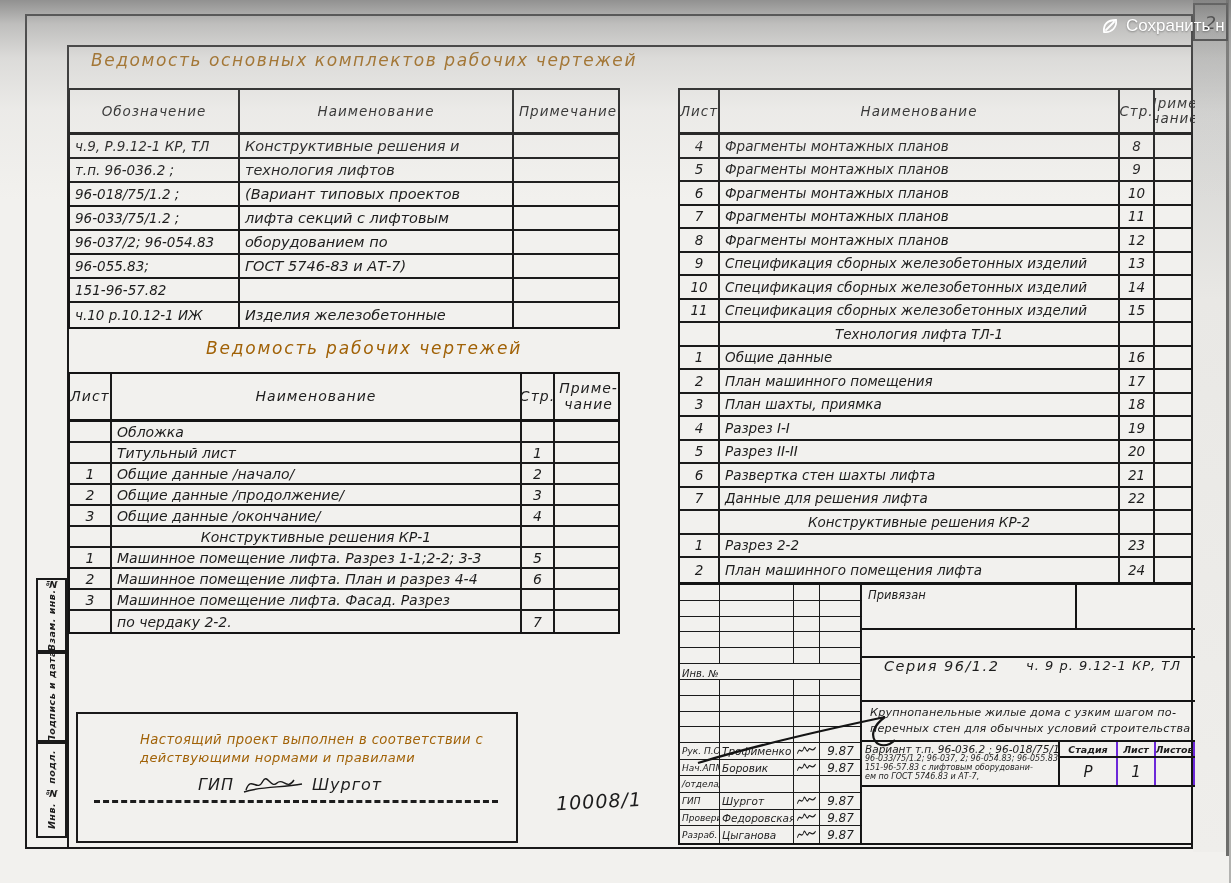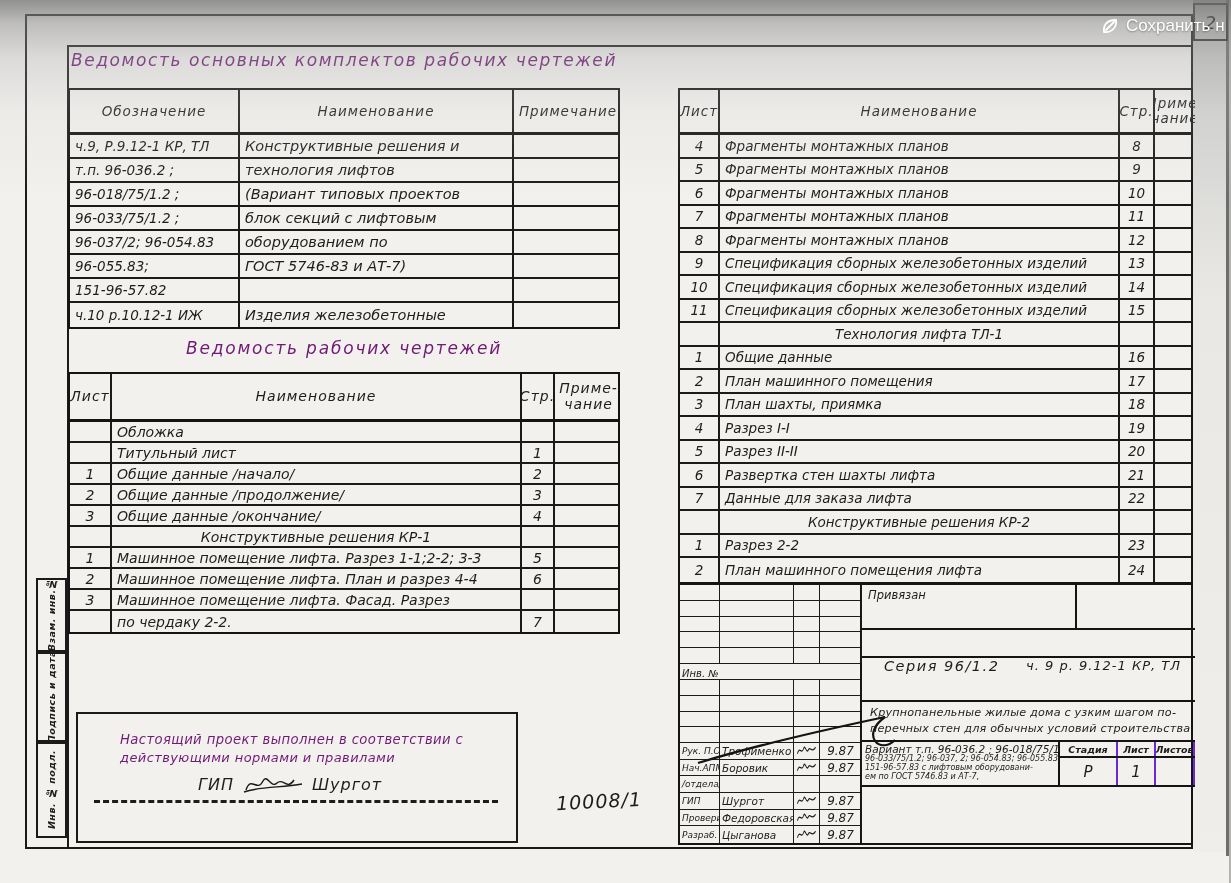--- a/index.html
+++ b/index.html
@@ -19,21 +19,21 @@
       rgba(168,168,168,.3) 58px,rgba(200,200,200,.16) 110px,rgba(235,235,235,0) 200px);}
   
   .outer-frame{position:absolute;left:25px;top:14px;width:1168px;height:835px;
     border:2px solid #1a1a1a;box-sizing:border-box;}
   .inner-top{position:absolute;left:67px;top:45px;width:1126px;height:0;border-top:2px solid #1a1a1a;}
   .inner-left{position:absolute;left:67px;top:45px;width:0;height:803px;border-left:2px solid #1a1a1a;}
   .corner-box{position:absolute;left:1193px;top:3px;width:35px;height:38px;border:2px solid #2e2e2e;
     box-sizing:border-box;display:flex;align-items:center;justify-content:center;
     font-style:italic;font-size:18px;color:#141414;}
   
-  .hw{font-style:italic;letter-spacing:.8px;color:#701a75;}
+  .hw{font-style:italic;letter-spacing:.8px;color:#a16207;margin-left:20px;}
   .tbl{position:absolute;border:2.5px solid #141414;box-sizing:border-box;background:transparent;}
   .trow{display:grid;box-sizing:border-box;border-bottom:2px solid #1b1b1b;}
   .trow:last-child{border-bottom:none;}
   .thead{border-bottom:3px solid #141414;}
   .cell{box-sizing:border-box;border-right:2px solid #1b1b1b;padding:1px 5px;overflow:hidden;
     white-space:nowrap;display:flex;align-items:center;}
   .cell:last-child{border-right:none;}
   .cell.ctr{justify-content:center;text-align:center;}
   .hdr{font-style:italic;font-size:14.5px;letter-spacing:1px;justify-content:center;text-align:center;white-space:pre-line;line-height:1.1;}
   .nm{display:inline;}
@@ -160,21 +160,21 @@
       </div>
 
       <div class="trow">
         <div class="cell">96-018/75/1.2 ;</div>
         <div class="cell namec">(Вариант типовых  проектов</div>
         <div class="cell"></div>
       </div>
 
       <div class="trow">
         <div class="cell">96-033/75/1.2 ;</div>
-        <div class="cell namec">блок секций  с лифтовым</div>
+        <div class="cell namec">лифта секций  с лифтовым</div>
         <div class="cell"></div>
       </div>
 
       <div class="trow">
         <div class="cell">96-037/2; 96-054.83</div>
         <div class="cell namec">оборудованием  по</div>
         <div class="cell"></div>
       </div>
 
       <div class="trow">
@@ -462,21 +462,21 @@
           <span class="nm">Развертка  стен  шахты  лифта</span>
           <span class="secname"></span>
         </div>
         <div class="cell ctr">21</div>
         <div class="cell"></div>
       </div>
 
       <div class="trow">
         <div class="cell ctr">7</div>
         <div class="cell">
-          <span class="nm">Данные  для  заказа  лифта</span>
+          <span class="nm">Данные  для  решения  лифта</span>
           <span class="secname"></span>
         </div>
         <div class="cell ctr">22</div>
         <div class="cell"></div>
       </div>
 
       <div class="trow">
         <div class="cell ctr"></div>
         <div class="cell">
           <span class="nm"></span>

